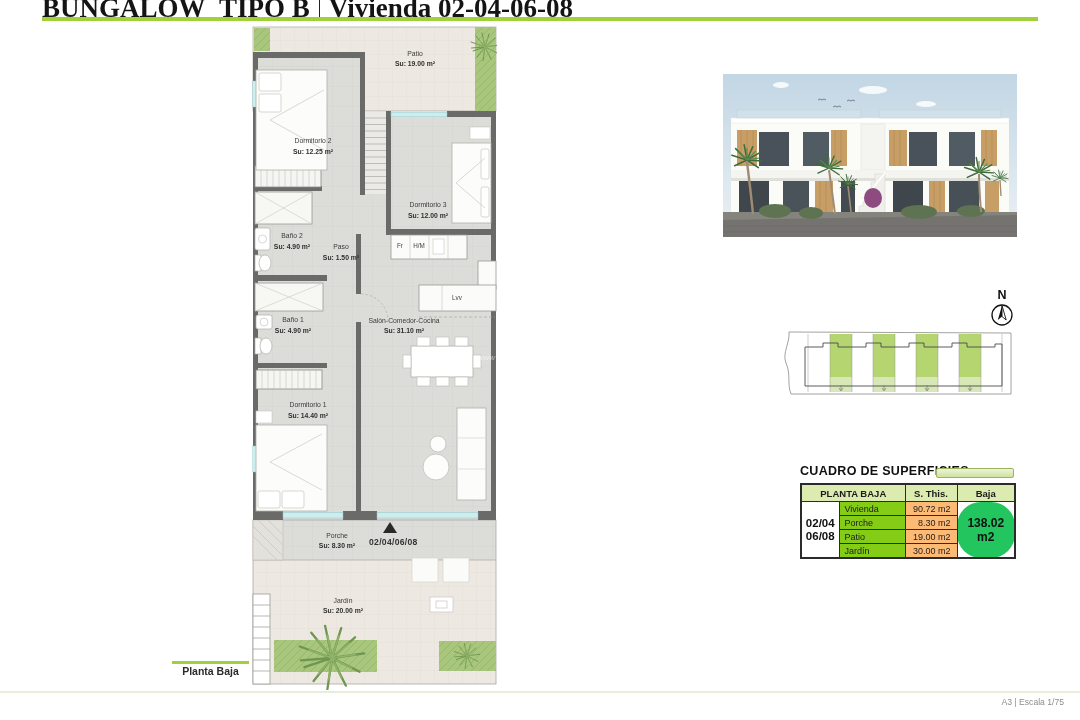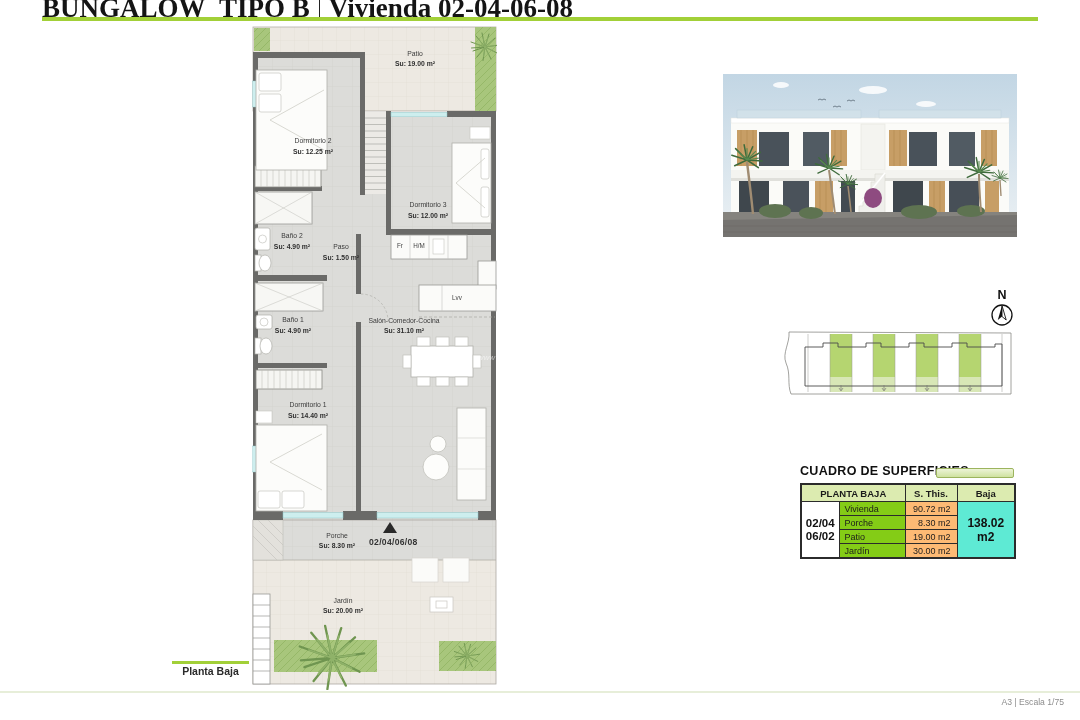--- a/index.html
+++ b/index.html
@@ -30,21 +30,21 @@
   .surf-bar{position:absolute;left:936px;top:468px;width:76px;height:8px;
             background:linear-gradient(180deg,#edf4d8,#cfe2a0);border:1px solid #9cb45e;border-radius:2px;}
   .surf-table{position:absolute;left:800px;top:483px;width:214px;border-collapse:collapse;
               table-layout:fixed;border:2px solid #2b2b2b;}
   .surf-table th,.surf-table td{border:1px solid #2b2b2b;padding:0;}
   .surf-table th{background:#dcebb0;font-weight:700;font-size:9.5px;color:#1a1a1a;height:16px;}
   .surf-table td{font-size:9px;color:#1c1c1c;height:13px;}
   .surf-table td.rlabel{text-align:left;padding-left:5px;background:#84cc16;}
   .surf-table td.rvalue{text-align:right;padding-right:6px;background:#fdba74;}
   .surf-table td.unit{font-size:11.5px;font-weight:700;text-align:center;line-height:1.12;color:#111;background:#fff;}
-  .surf-table td.total{font-size:12px;font-weight:700;text-align:center;color:#111;background:#5eead4;}
+  .surf-table td.total{font-size:12px;font-weight:700;text-align:center;color:#111;background:#22c55e;border-radius:24px;}
   
   .footrule{position:absolute;left:0;top:691px;width:1080px;height:2px;background:#e7eed9;}
   .disc-es{position:absolute;left:45px;top:695px;font-size:8.6px;font-weight:700;color:#8c2420;
            letter-spacing:0.25px;word-spacing:1.5px;}
   .disc-en{position:absolute;left:45px;top:705px;font-size:8.6px;color:#9c9c9c;
            letter-spacing:0.2px;word-spacing:1.5px;}
   .scale{position:absolute;right:43px;top:697px;font-size:8.6px;color:#8d8d8d;}
 </style>
 </head>
 <body>
@@ -397,21 +397,21 @@
       </colgroup>
     <tbody>
         <tr>
       <th colspan="2">PLANTA BAJA</th>
       <th>S. This.</th>
       <th>Baja</th>
     </tr>
     <tr>
       <td class="unit" rowspan="4">
         <div>02/04</div>
-        <div>06/02</div>
+        <div>06/08</div>
       </td>
       <td class="rlabel">Vivienda</td>
       <td class="rvalue">90.72 m2</td>
       <td class="total" rowspan="4">138.02 m2</td>
     </tr>
     <tr>
       <td class="rlabel">Porche</td>
       <td class="rvalue">8.30 m2</td>
     </tr>
     <tr>

